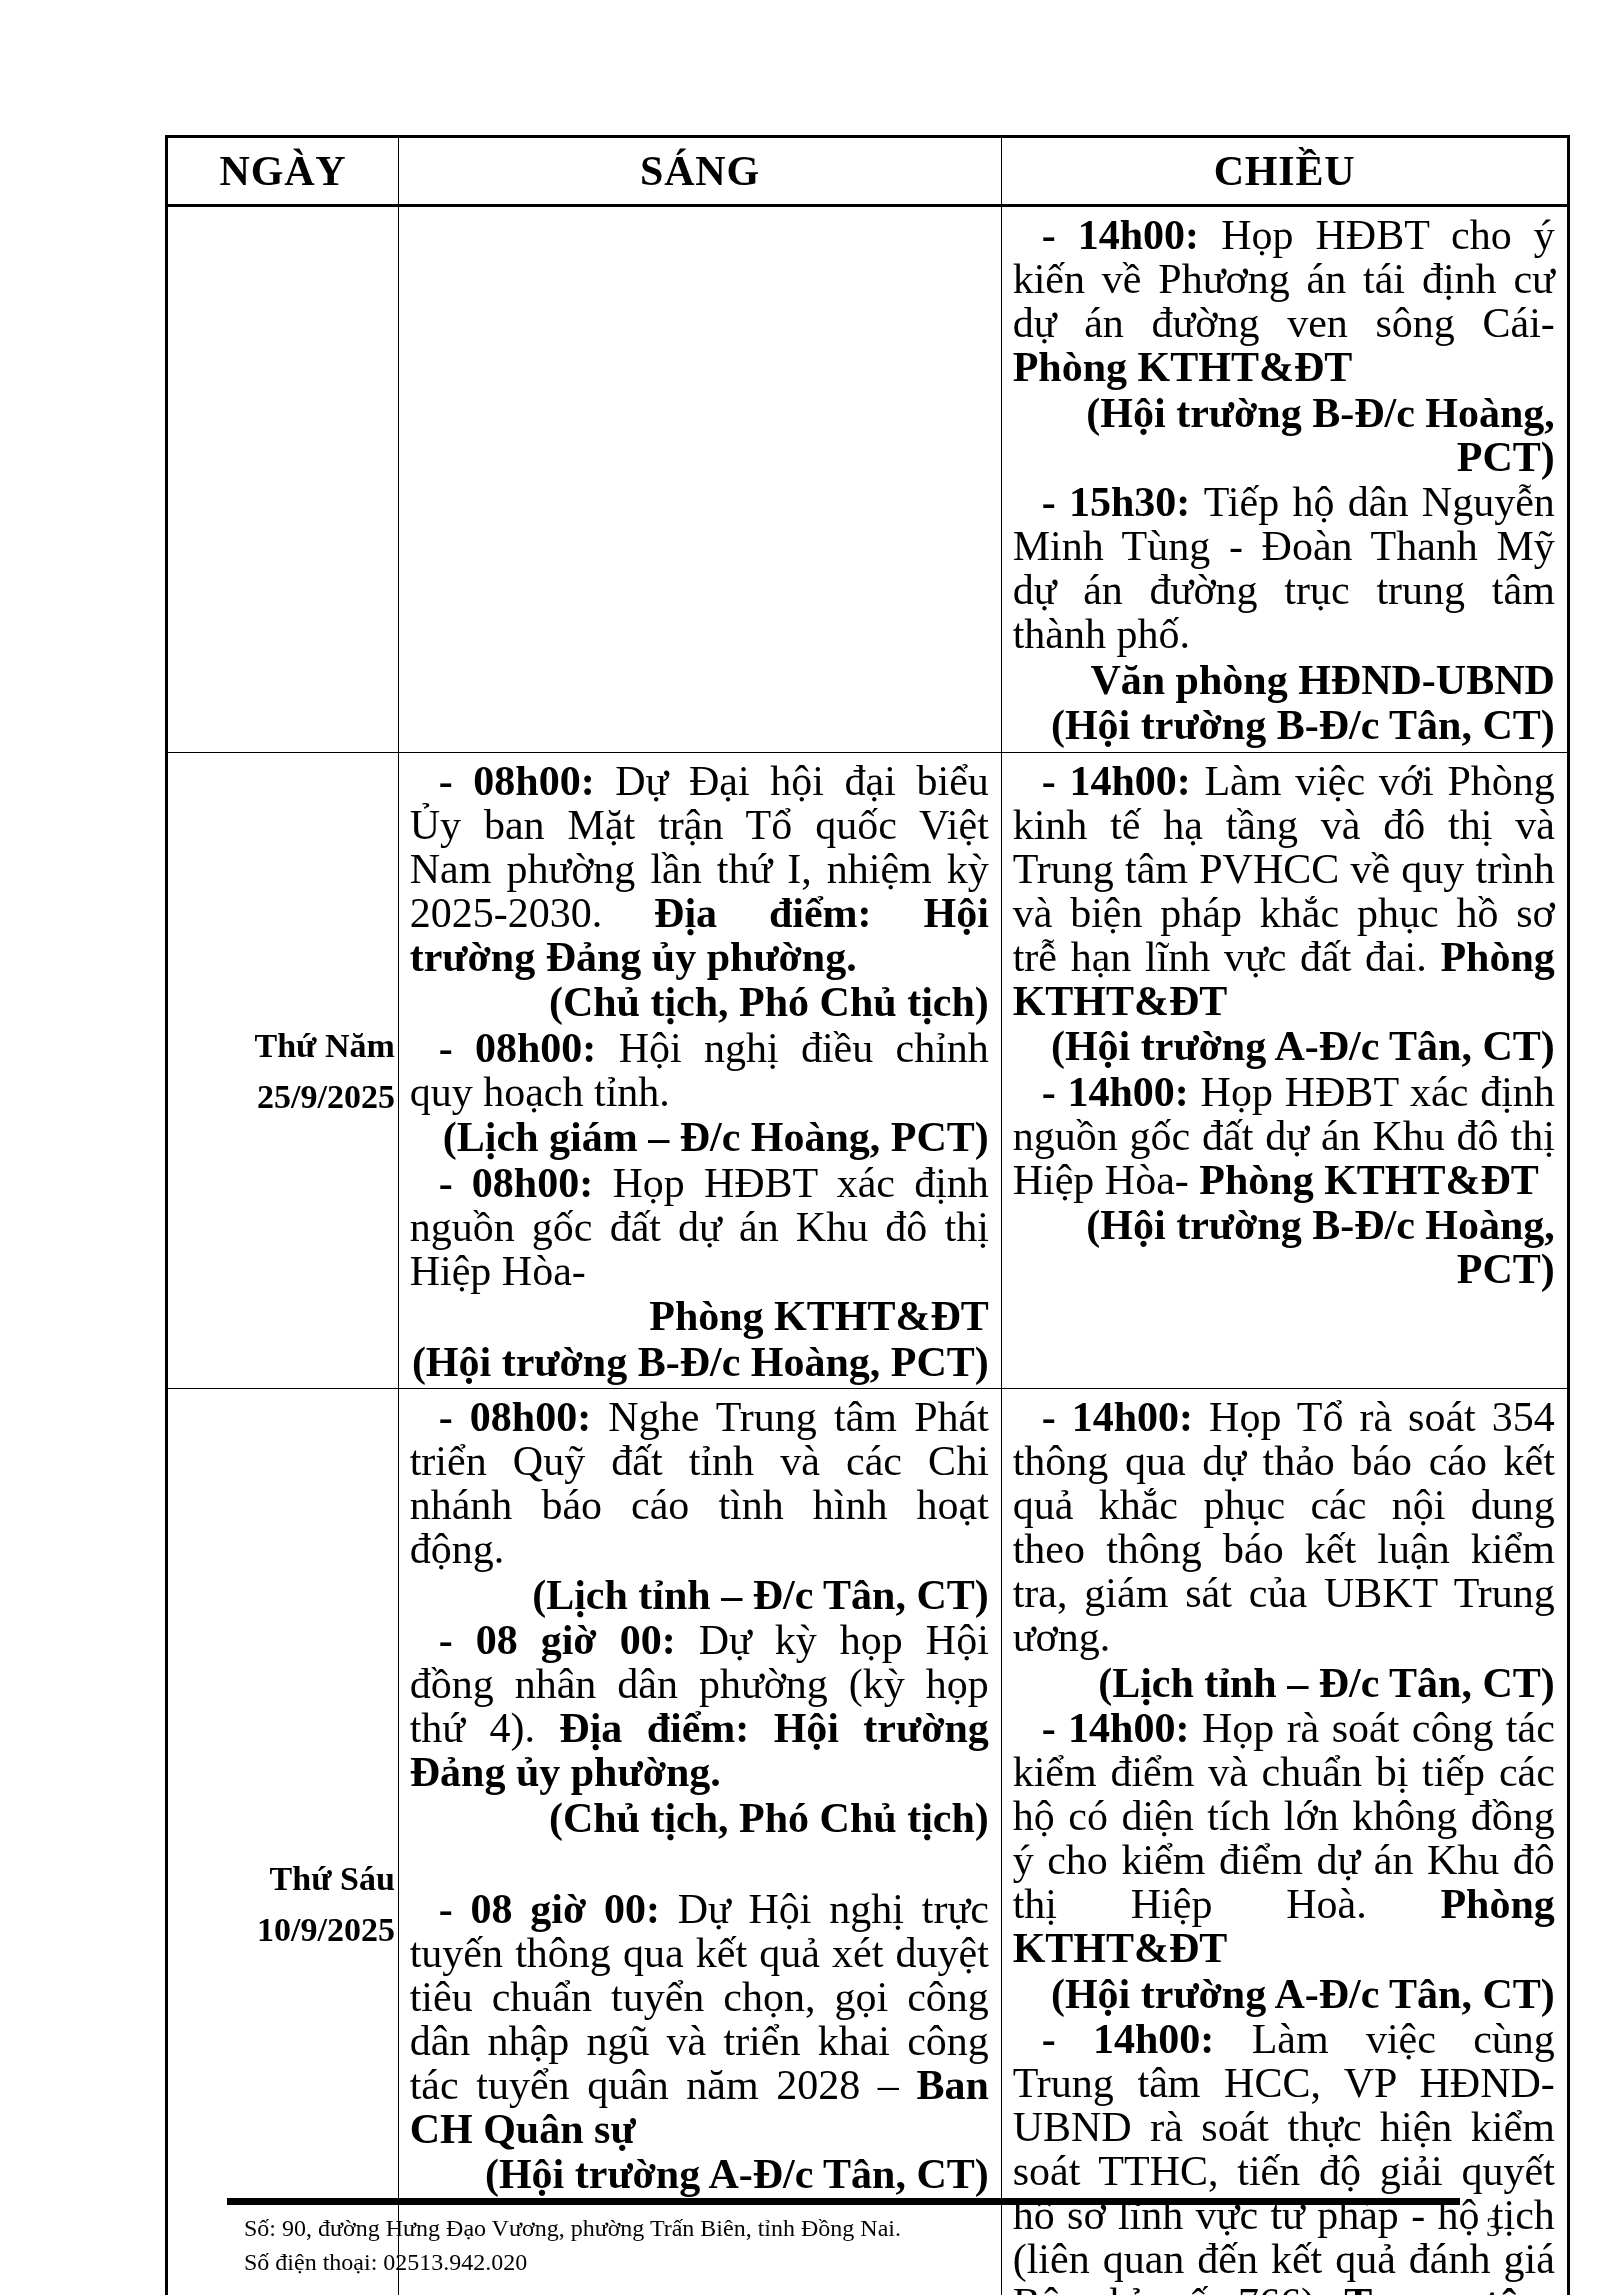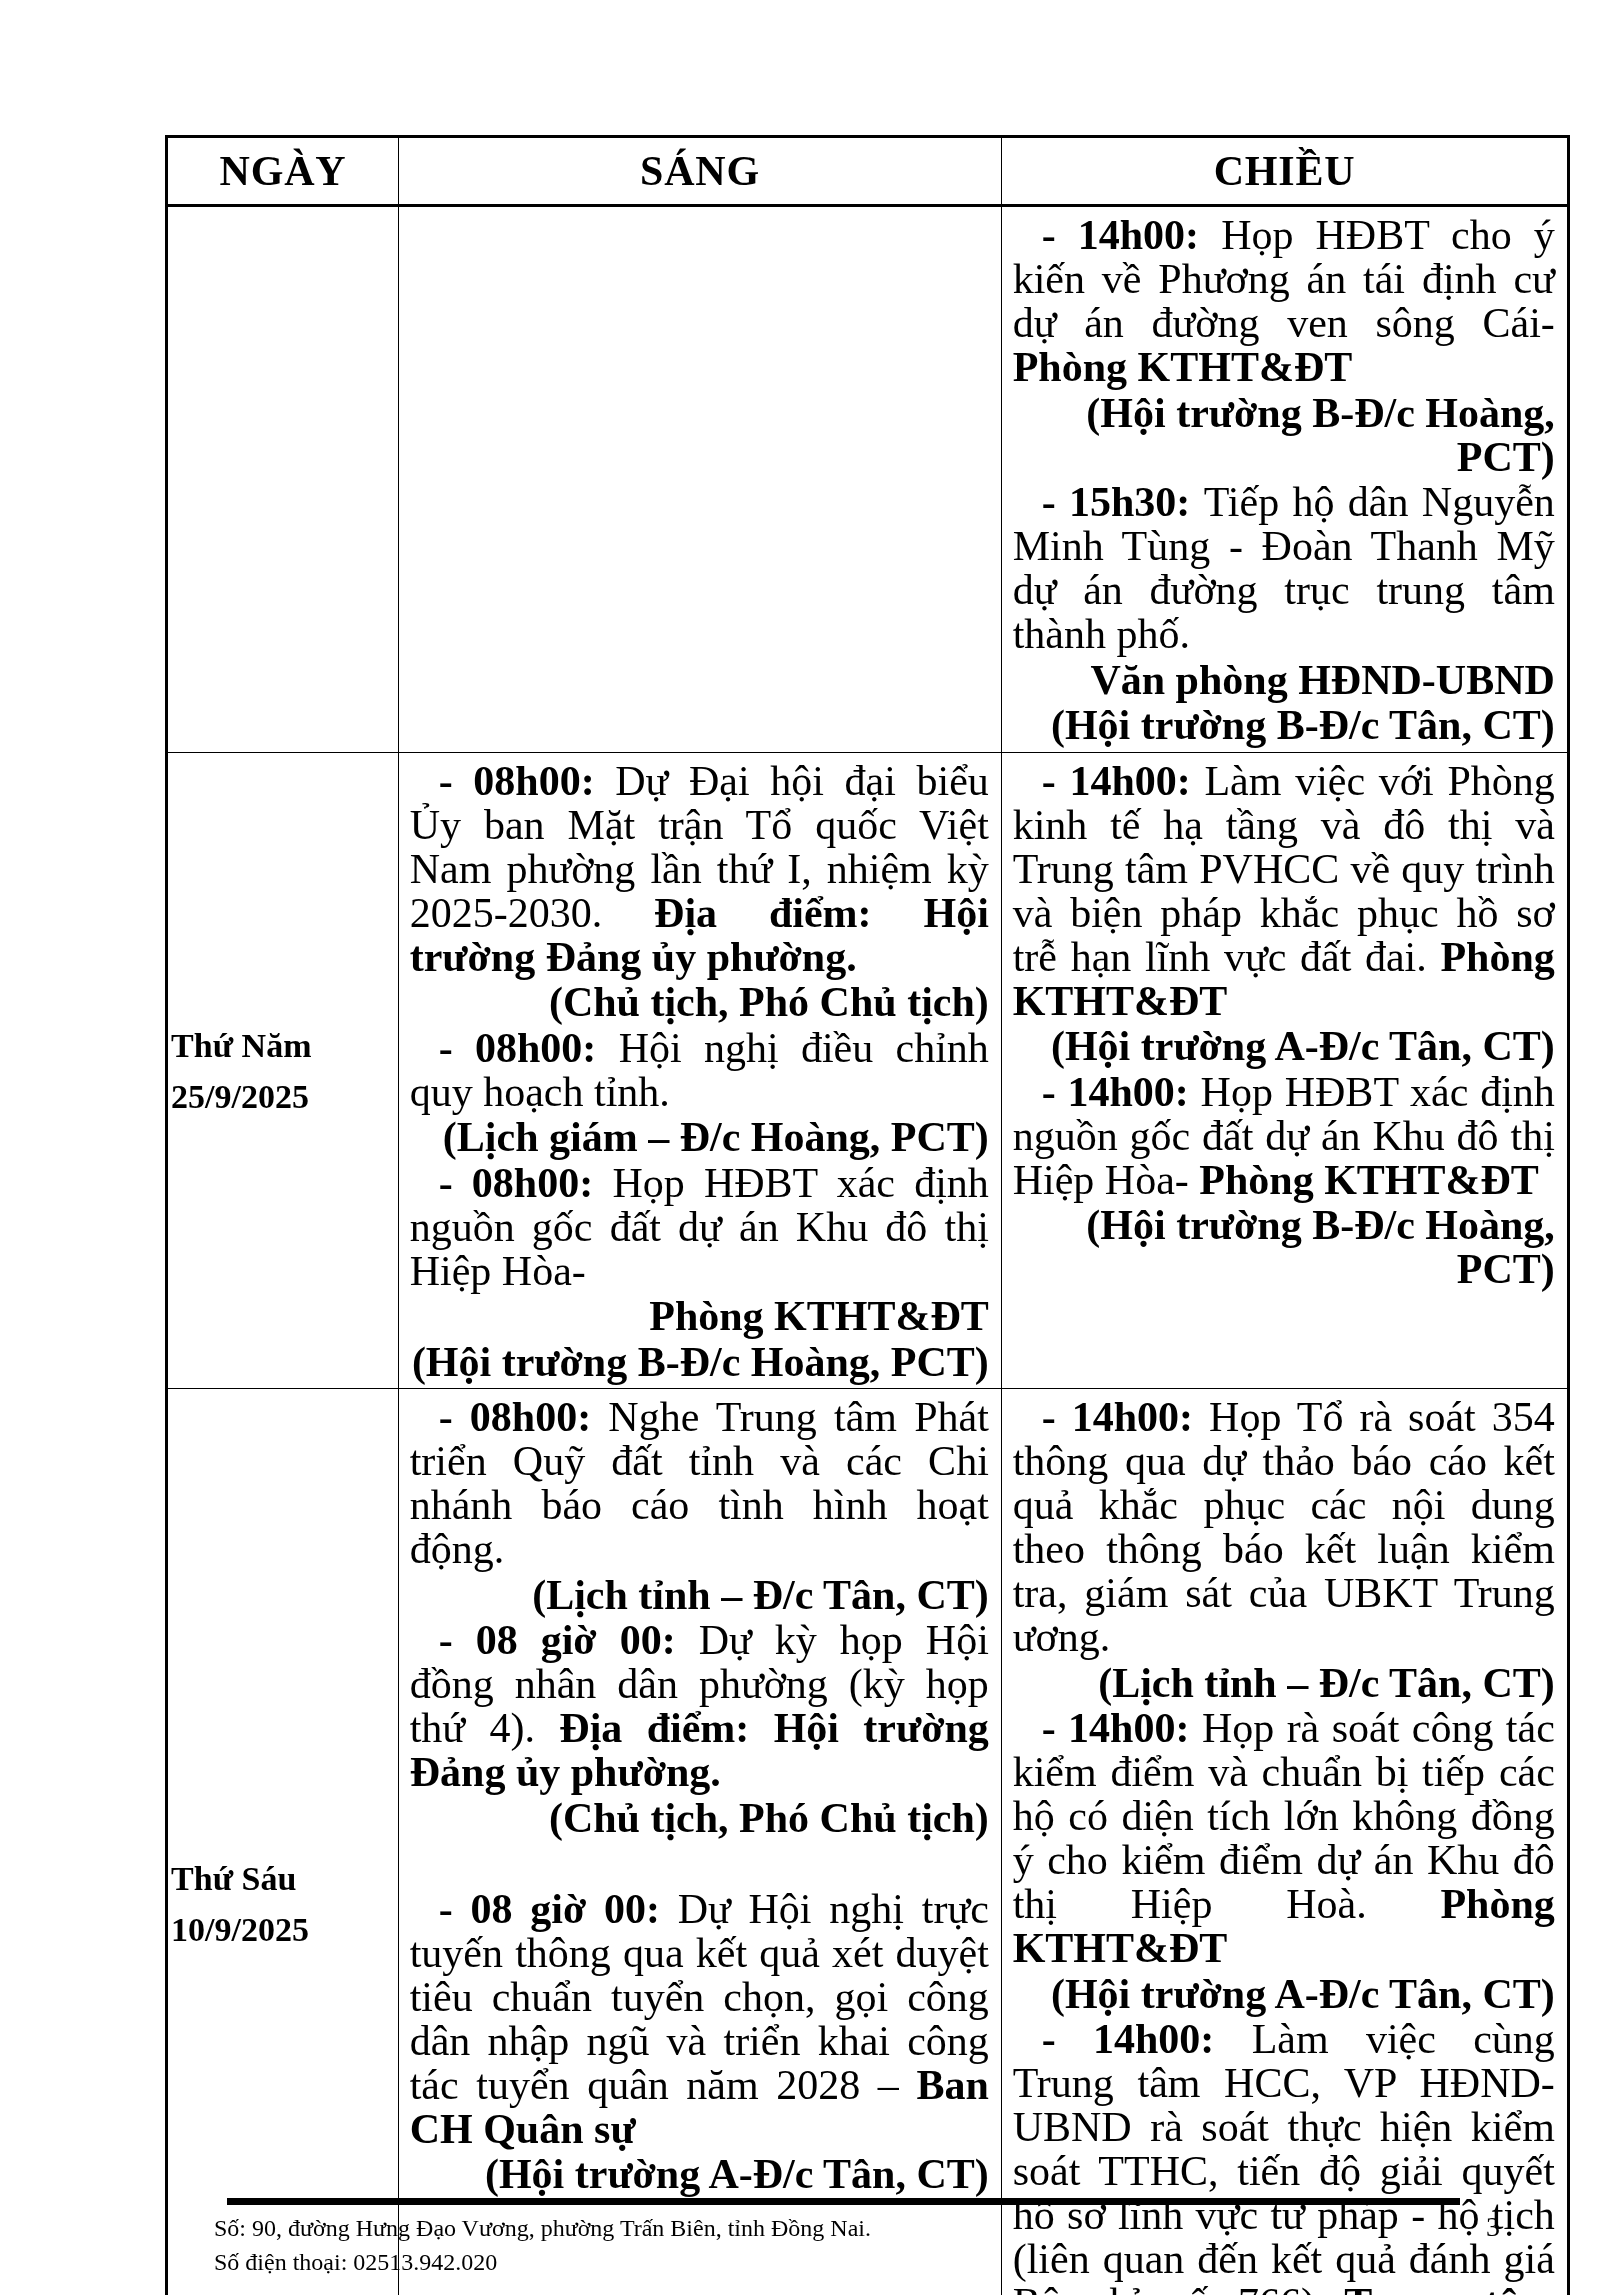--- a/index.html
+++ b/index.html
@@ -43,42 +43,42 @@
     vertical-align: top;
     padding: 4.6px 12.2px 4.6px 10.7px;
     font-size: 42px;
     line-height: 44px;
   }
   tr.r1 td { height: 451px; }
   tr.r2 td { height: 566px; }
   tr.r3 td { height: 880px; }
   td.date-cell {
     vertical-align: middle;
-    text-align: left;
+    text-align: right;
     font-weight: bold;
     font-size: 34px;
     line-height: 51px;
     padding: 0 3.1px;
   }
   .para { margin: 1.5px 0 0 0; }
   .para.justify { text-align: justify; text-indent: 29px; }
   .para.center { text-align: right; text-indent: 0; }
   .para.spacer { height: 44px; }
   .b { font-weight: bold; }
   .footer-rule {
     position: absolute;
     left: 227px;
     top: 2198px;
     width: 1233px;
     height: 6.9px;
     background: #000;
   }
   .footer {
     position: absolute;
-    left: 214px;
+    left: 244px;
     top: 2211px;
     font-size: 24px;
     line-height: 34px;
     text-align: left;
   }
   .page-num {
     position: absolute;
     left: 1486px;
     top: 2211px;
     font-size: 28px;

